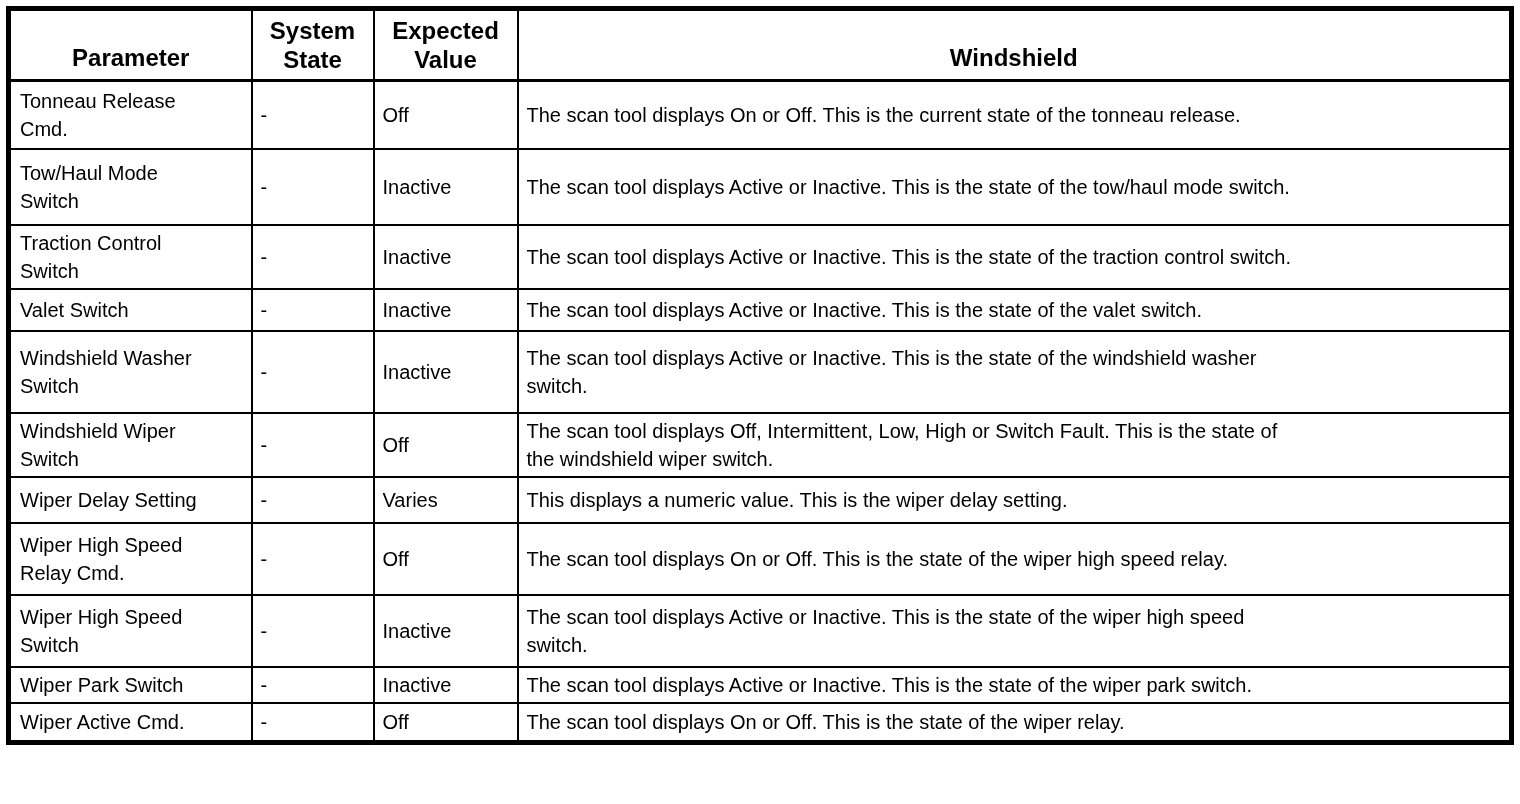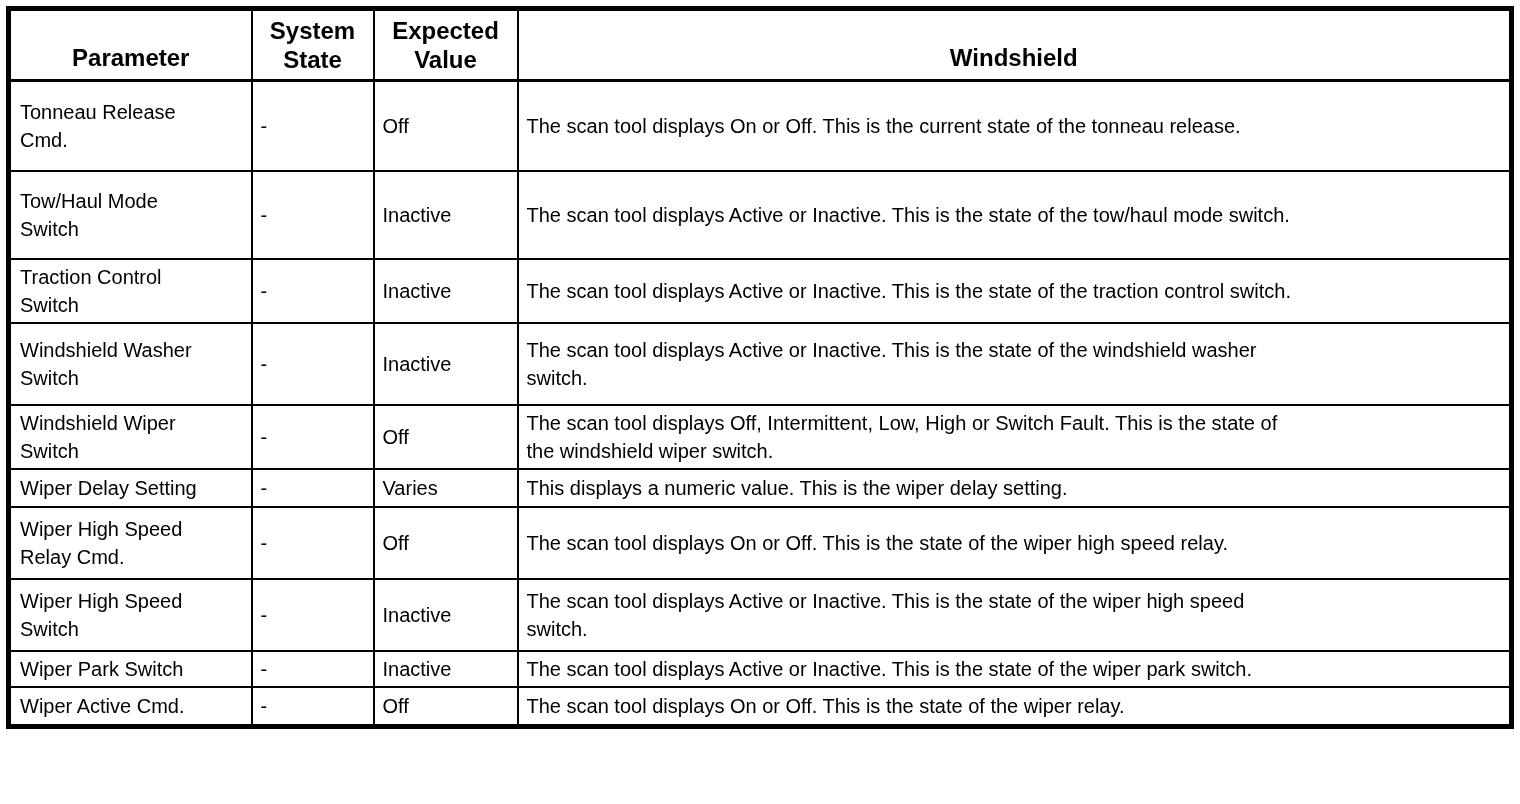--- a/index.html
+++ b/index.html
@@ -73,58 +73,64 @@
       <tr style="height:72px">
         <th class="va-bottom">Parameter</th>
         <th>System
 State</th>
         <th>Expected
 Value</th>
         <th class="va-bottom">Windshield</th>
       </tr>
     </thead>
     <tbody>
-      <tr style="height:90px">
+      <tr style="height:68px">
         <td class="param">Tonneau Release
 Cmd.</td>
         <td class="state">-</td>
         <td class="expected">Off</td>
         <td class="definition">The scan tool displays On or Off. This is the current state of the tonneau release.</td>
       </tr>
-      <tr style="height:88px">
+      <tr style="height:76px">
         <td class="param">Tow/Haul Mode
 Switch</td>
         <td class="state">-</td>
         <td class="expected">Inactive</td>
         <td class="definition">The scan tool displays Active or Inactive. This is the state of the tow/haul mode switch.</td>
       </tr>
       <tr style="height:56px">
         <td class="param">Traction Control
 Switch</td>
         <td class="state">-</td>
         <td class="expected">Inactive</td>
         <td class="definition">The scan tool displays Active or Inactive. This is the state of the traction control switch.</td>
+      </tr>
+      <tr style="height:42px">
+        <td class="param">Valet Switch</td>
+        <td class="state">-</td>
+        <td class="expected">Inactive</td>
+        <td class="definition">The scan tool displays Active or Inactive. This is the state of the valet switch.</td>
       </tr>
       <tr style="height:82px">
         <td class="param">Windshield Washer
 Switch</td>
         <td class="state">-</td>
         <td class="expected">Inactive</td>
         <td class="definition">The scan tool displays Active or Inactive. This is the state of the windshield washer
 switch.</td>
       </tr>
       <tr style="height:60px">
         <td class="param">Windshield Wiper
 Switch</td>
         <td class="state">-</td>
         <td class="expected">Off</td>
         <td class="definition">The scan tool displays Off, Intermittent, Low, High or Switch Fault. This is the state of
 the windshield wiper switch.</td>
       </tr>
-      <tr style="height:38px">
+      <tr style="height:46px">
         <td class="param">Wiper Delay Setting</td>
         <td class="state">-</td>
         <td class="expected">Varies</td>
         <td class="definition">This displays a numeric value. This is the wiper delay setting.</td>
       </tr>
       <tr style="height:72px">
         <td class="param">Wiper High Speed
 Relay Cmd.</td>
         <td class="state">-</td>
         <td class="expected">Off</td>

